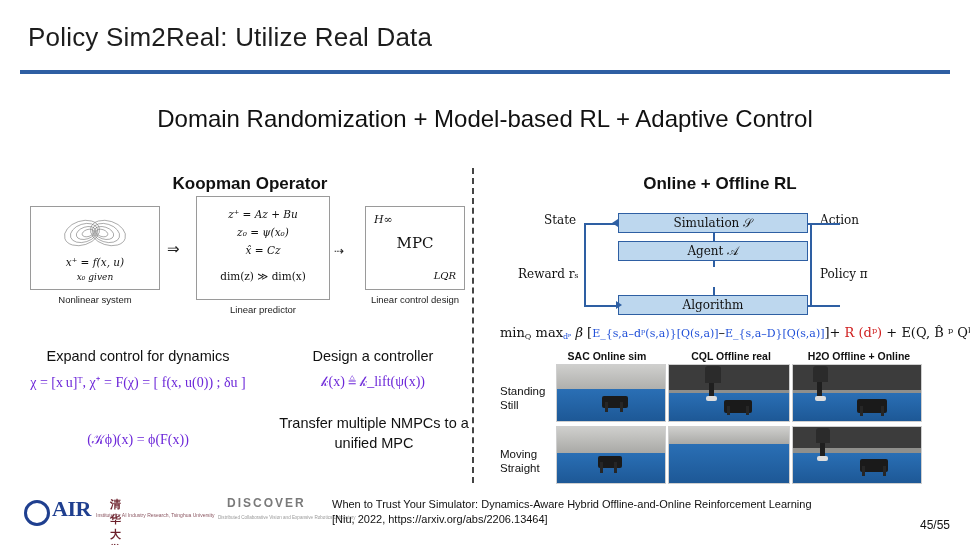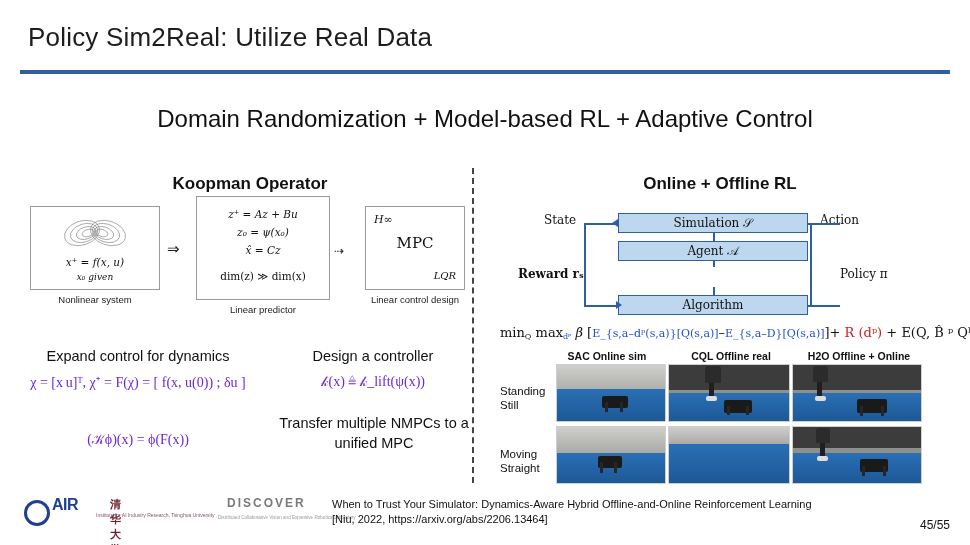--- a/index.html
+++ b/index.html
@@ -180,22 +180,22 @@
   #dblock3 { top: 90px; }
 
   .dlabel {
     position: absolute;
     font-size: 12px;
     color: #111;
     font-family: "DejaVu Serif", serif;
   }
   #dl-state  { left: 46px;  top: 8px; }
   #dl-action { left: 322px; top: 8px; }
-  #dl-reward { left: 20px;  top: 62px; font-weight: bold; }
-  #dl-policy { left: 322px; top: 62px; margin-left: 20px; }
+  #dl-reward { left: 20px;  top: 62px; }
+  #dl-policy { left: 322px; top: 62px; }
 
   .dline { position: absolute; background: #2e5fa3; }
   .dline.h { height: 1.5px; }
   .dline.v { width: 1.5px; }
 
   .arrowhead {
     position: absolute;
     width: 0; height: 0;
     border-top: 4px solid transparent;
     border-bottom: 4px solid transparent;
@@ -268,23 +268,23 @@
   
   .footer-logos {
     position: absolute;
     left: 22px;
     top: 492px;
     height: 42px;
   }
   .air-logo {
     position: absolute;
     left: 0; top: 4px;
-    font-family: Liberation Sans, sans-serif;
+    font-family: Liberation Serif, serif;
     font-weight: bold;
-    font-size: 16px;
+    font-size: 22px;
     color: #1f3f8f;
     letter-spacing: -0.5px;
   }
   .air-dot {
     position:absolute; left: 2px; top: 8px;
     width: 20px; height: 20px; border-radius: 50%;
     border: 3px solid #1f3f8f;
   }
   .thu {
     position: absolute;

